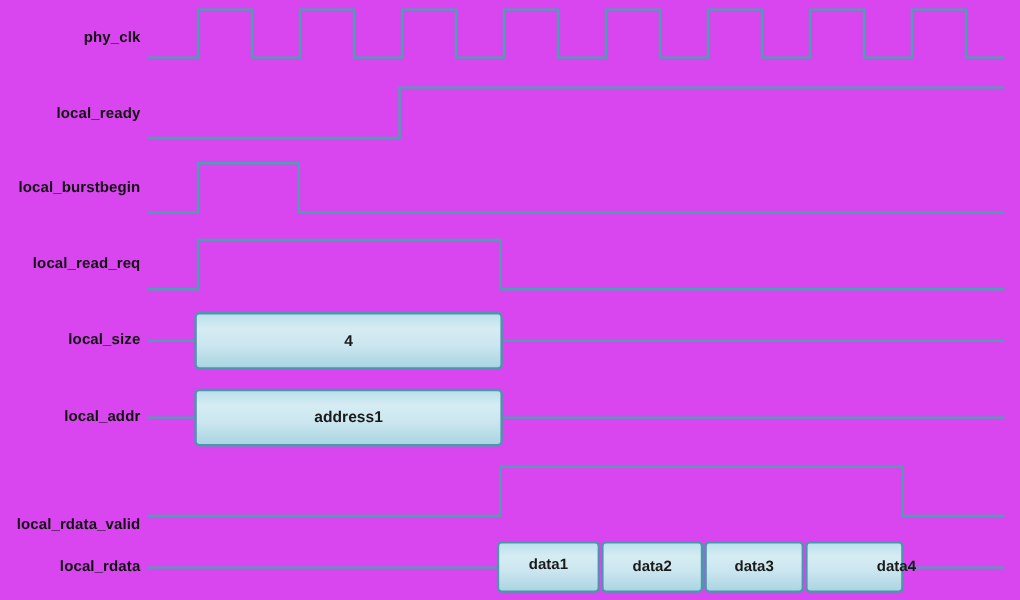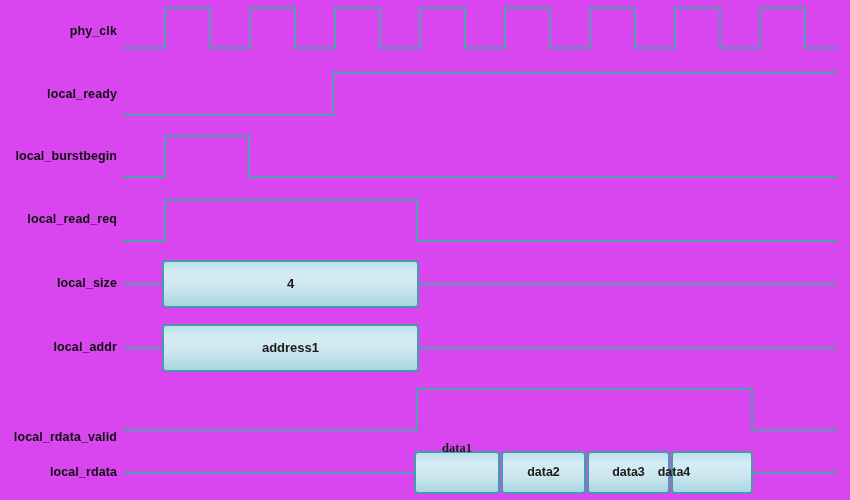--- a/index.html
+++ b/index.html
@@ -97,18 +97,18 @@
       <div class="sig-label" style="right: 733px; top: 150px;">local_burstbegin</div>
       <div class="sig-label" style="right: 733px; top: 213px;">local_read_req</div>
       <div class="sig-label" style="right: 733px; top: 277px;">local_size</div>
       <div class="sig-label" style="right: 733px; top: 341px;">local_addr</div>
       <div class="sig-label" style="right: 733px; top: 399px; margin-top: 32px;">local_rdata_valid</div>
       <div class="sig-label" style="right: 733px; top: 466px;">local_rdata</div>
     </div>
   <div id="bustext-layer">
       <div class="bus-text" style="left: 163px; width: 255px; top: 277px;">4</div>
       <div class="bus-text" style="left: 163px; width: 255px; top: 341px; text-align: center;">address1</div>
-      <div class="bus-text small" style="left: 415px; width: 84px; top: 442px; font-family: Liberation Serif, serif;">data1</div>
+      <div class="bus-text small" style="left: 415px; width: 84px; top: 464px;">data1</div>
       <div class="bus-text small" style="left: 502px; width: 83px; top: 466px;">data2</div>
       <div class="bus-text small" style="left: 588px; width: 81px; top: 466px;">data3</div>
-      <div class="bus-text small" style="left: 634px; width: 80px; top: 466px;">data4</div>
+      <div class="bus-text small" style="left: 674px; width: 80px; top: 466px; padding-left: 33px;">data4</div>
     </div>
 </div>
 
 </body></html>

